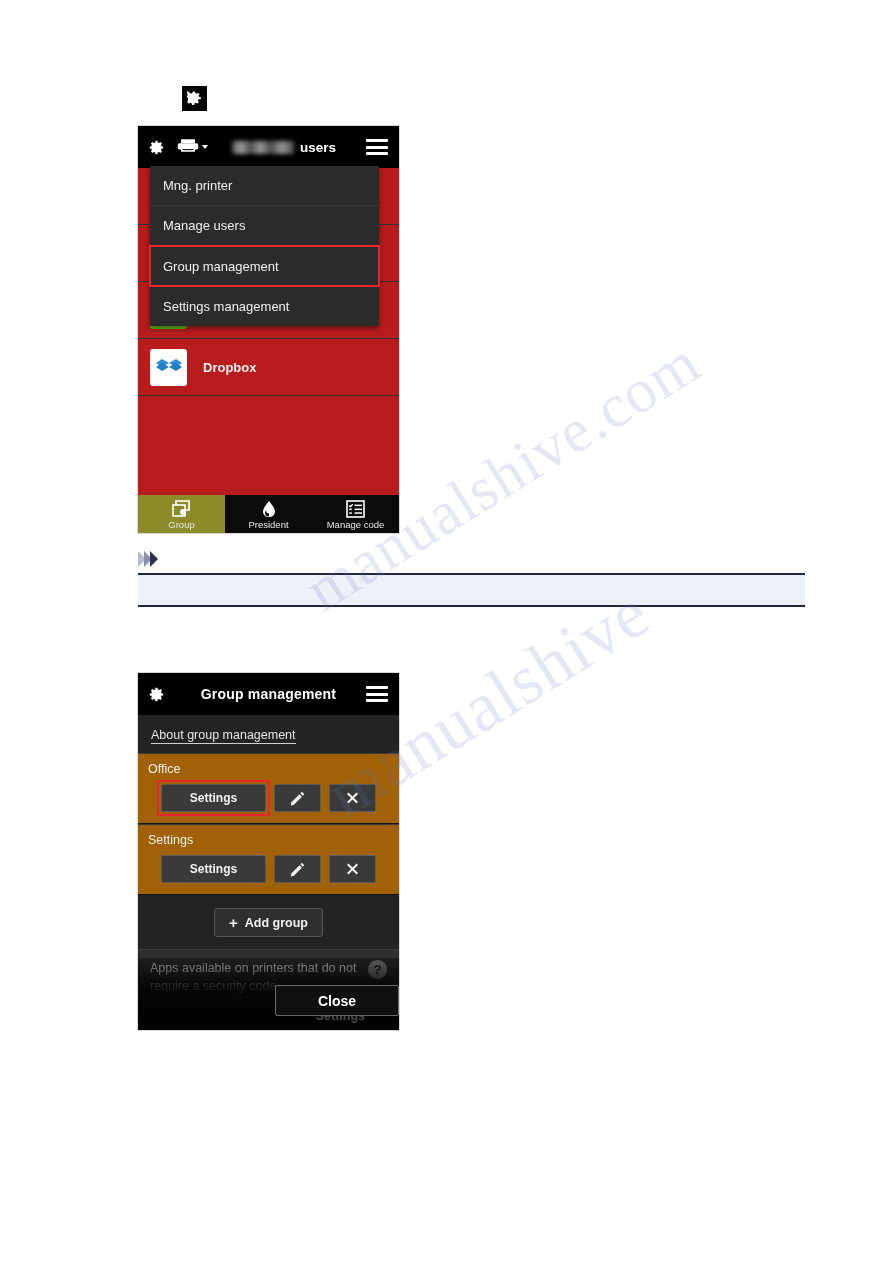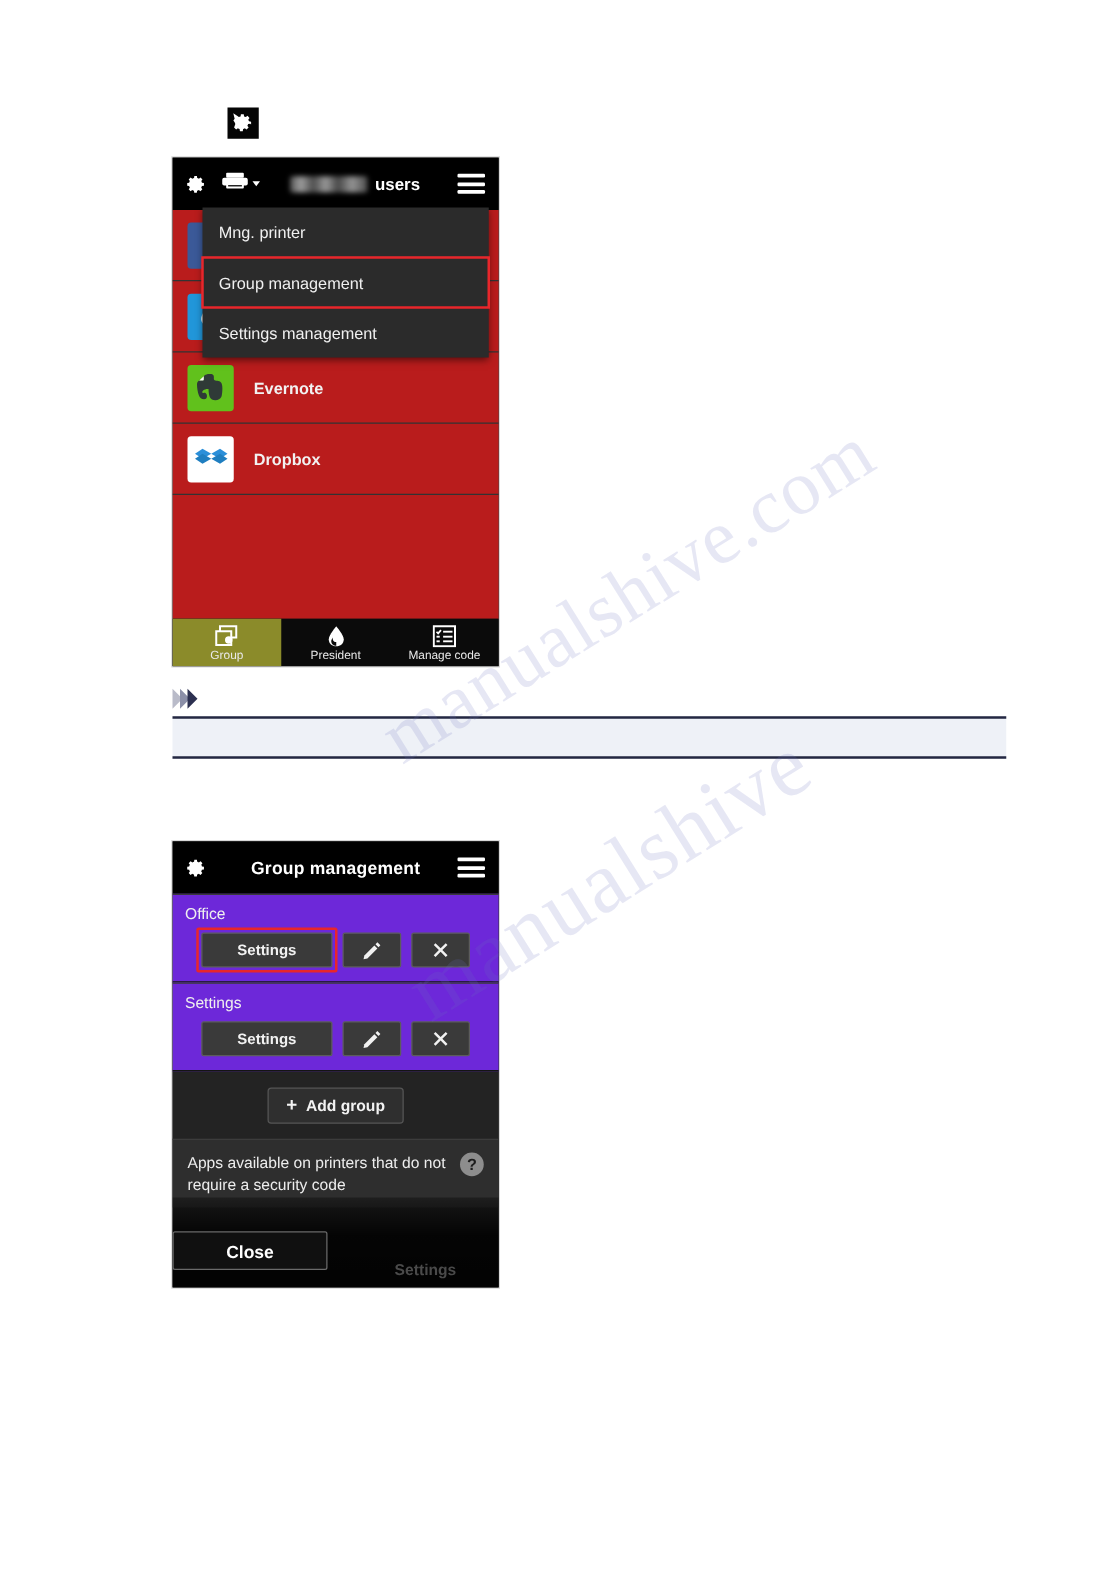--- a/index.html
+++ b/index.html
@@ -165,21 +165,20 @@
 
   
   .dropdown-menu {
     position: absolute;
     left: 12px;
     top: 40px;
     width: 229px;
     background: #2b2b2b;
     z-index: 8;
     box-shadow: 0 2px 6px rgba(0,0,0,.55);
-    margin-left: 12px;
   }
   .menu-item {
     height: 40px;
     display: flex;
     align-items: center;
     padding-left: 13px;
     color: #f0f0f0;
     font-size: 13px;
     border-bottom: 1px solid #3b3b3b;
     box-sizing: border-box;
@@ -223,21 +222,21 @@
     position: relative;
     padding: 0;
   }
   .gm-about {
     padding: 13px 0 11px 13px;
     color: #e6e6e6;
     font-size: 12.5px;
   }
   .gm-about span { border-bottom: 1px solid #cfcfcf; padding-bottom: 1px; }
   .group-card {
-    background: #6d28d9;
+    background: #a16207;
     border-top: 1px solid #3a3a3a;
     border-bottom: 1px solid #141414;
     padding: 8px 10px 11px 10px;
   }
   .group-name {
     color: #efefef;
     font-size: 12.5px;
     margin-bottom: 8px;
   }
   .group-actions {
@@ -330,21 +329,21 @@
     color: #4a4a4a;
     font-size: 12.5px;
     font-weight: bold;
     z-index: 5;
   }
   .close-wrap {
     position: absolute;
     left: 0; right: 0;
     bottom: 14px;
     display: flex;
-    justify-content: flex-start;
+    justify-content: flex-end;
     z-index: 6;
   }
   .btn-close {
     background: #101010;
     border: 1px solid #6a6a6a;
     border-radius: 2px;
     color: #ffffff;
     font-size: 14px;
     font-weight: bold;
     width: 122px;
@@ -469,20 +468,23 @@
           <path d="M24 21l6-4-6-4-7 4z" fill="#1f7ec0"></path>
         </svg>
       </div>
       <div class="app-name">Dropbox</div>
     </div>
   </div>
 
   <div class="dropdown-menu">
     <div class="menu-item">
       <span>Mng. printer</span>
+    </div>
+    <div class="menu-item">
+      <span>Manage users</span>
     </div>
     <div class="menu-item highlight">
       <span>Group management</span>
     </div>
     <div class="menu-item">
       <span>Settings management</span>
     </div>
   </div>
 
   <div class="tabbar">
@@ -544,20 +546,23 @@
     <div style="flex:1"></div>
     <div class="hamburger">
       <i></i>
         <i></i>
         <i></i>
     </div>
   </div>
 
   <div class="gm-body">
 
+    <div class="gm-about">
+      <span>About group management</span>
+    </div>
 
     <div class="group-card">
       <div class="group-name">Office</div>
       <div class="group-actions">
         <div class="btn-dark btn-settings">
           <span>Settings</span>
           <span class="red-ring"></span>
         </div>
         <div class="btn-dark btn-icon">
           <span>

